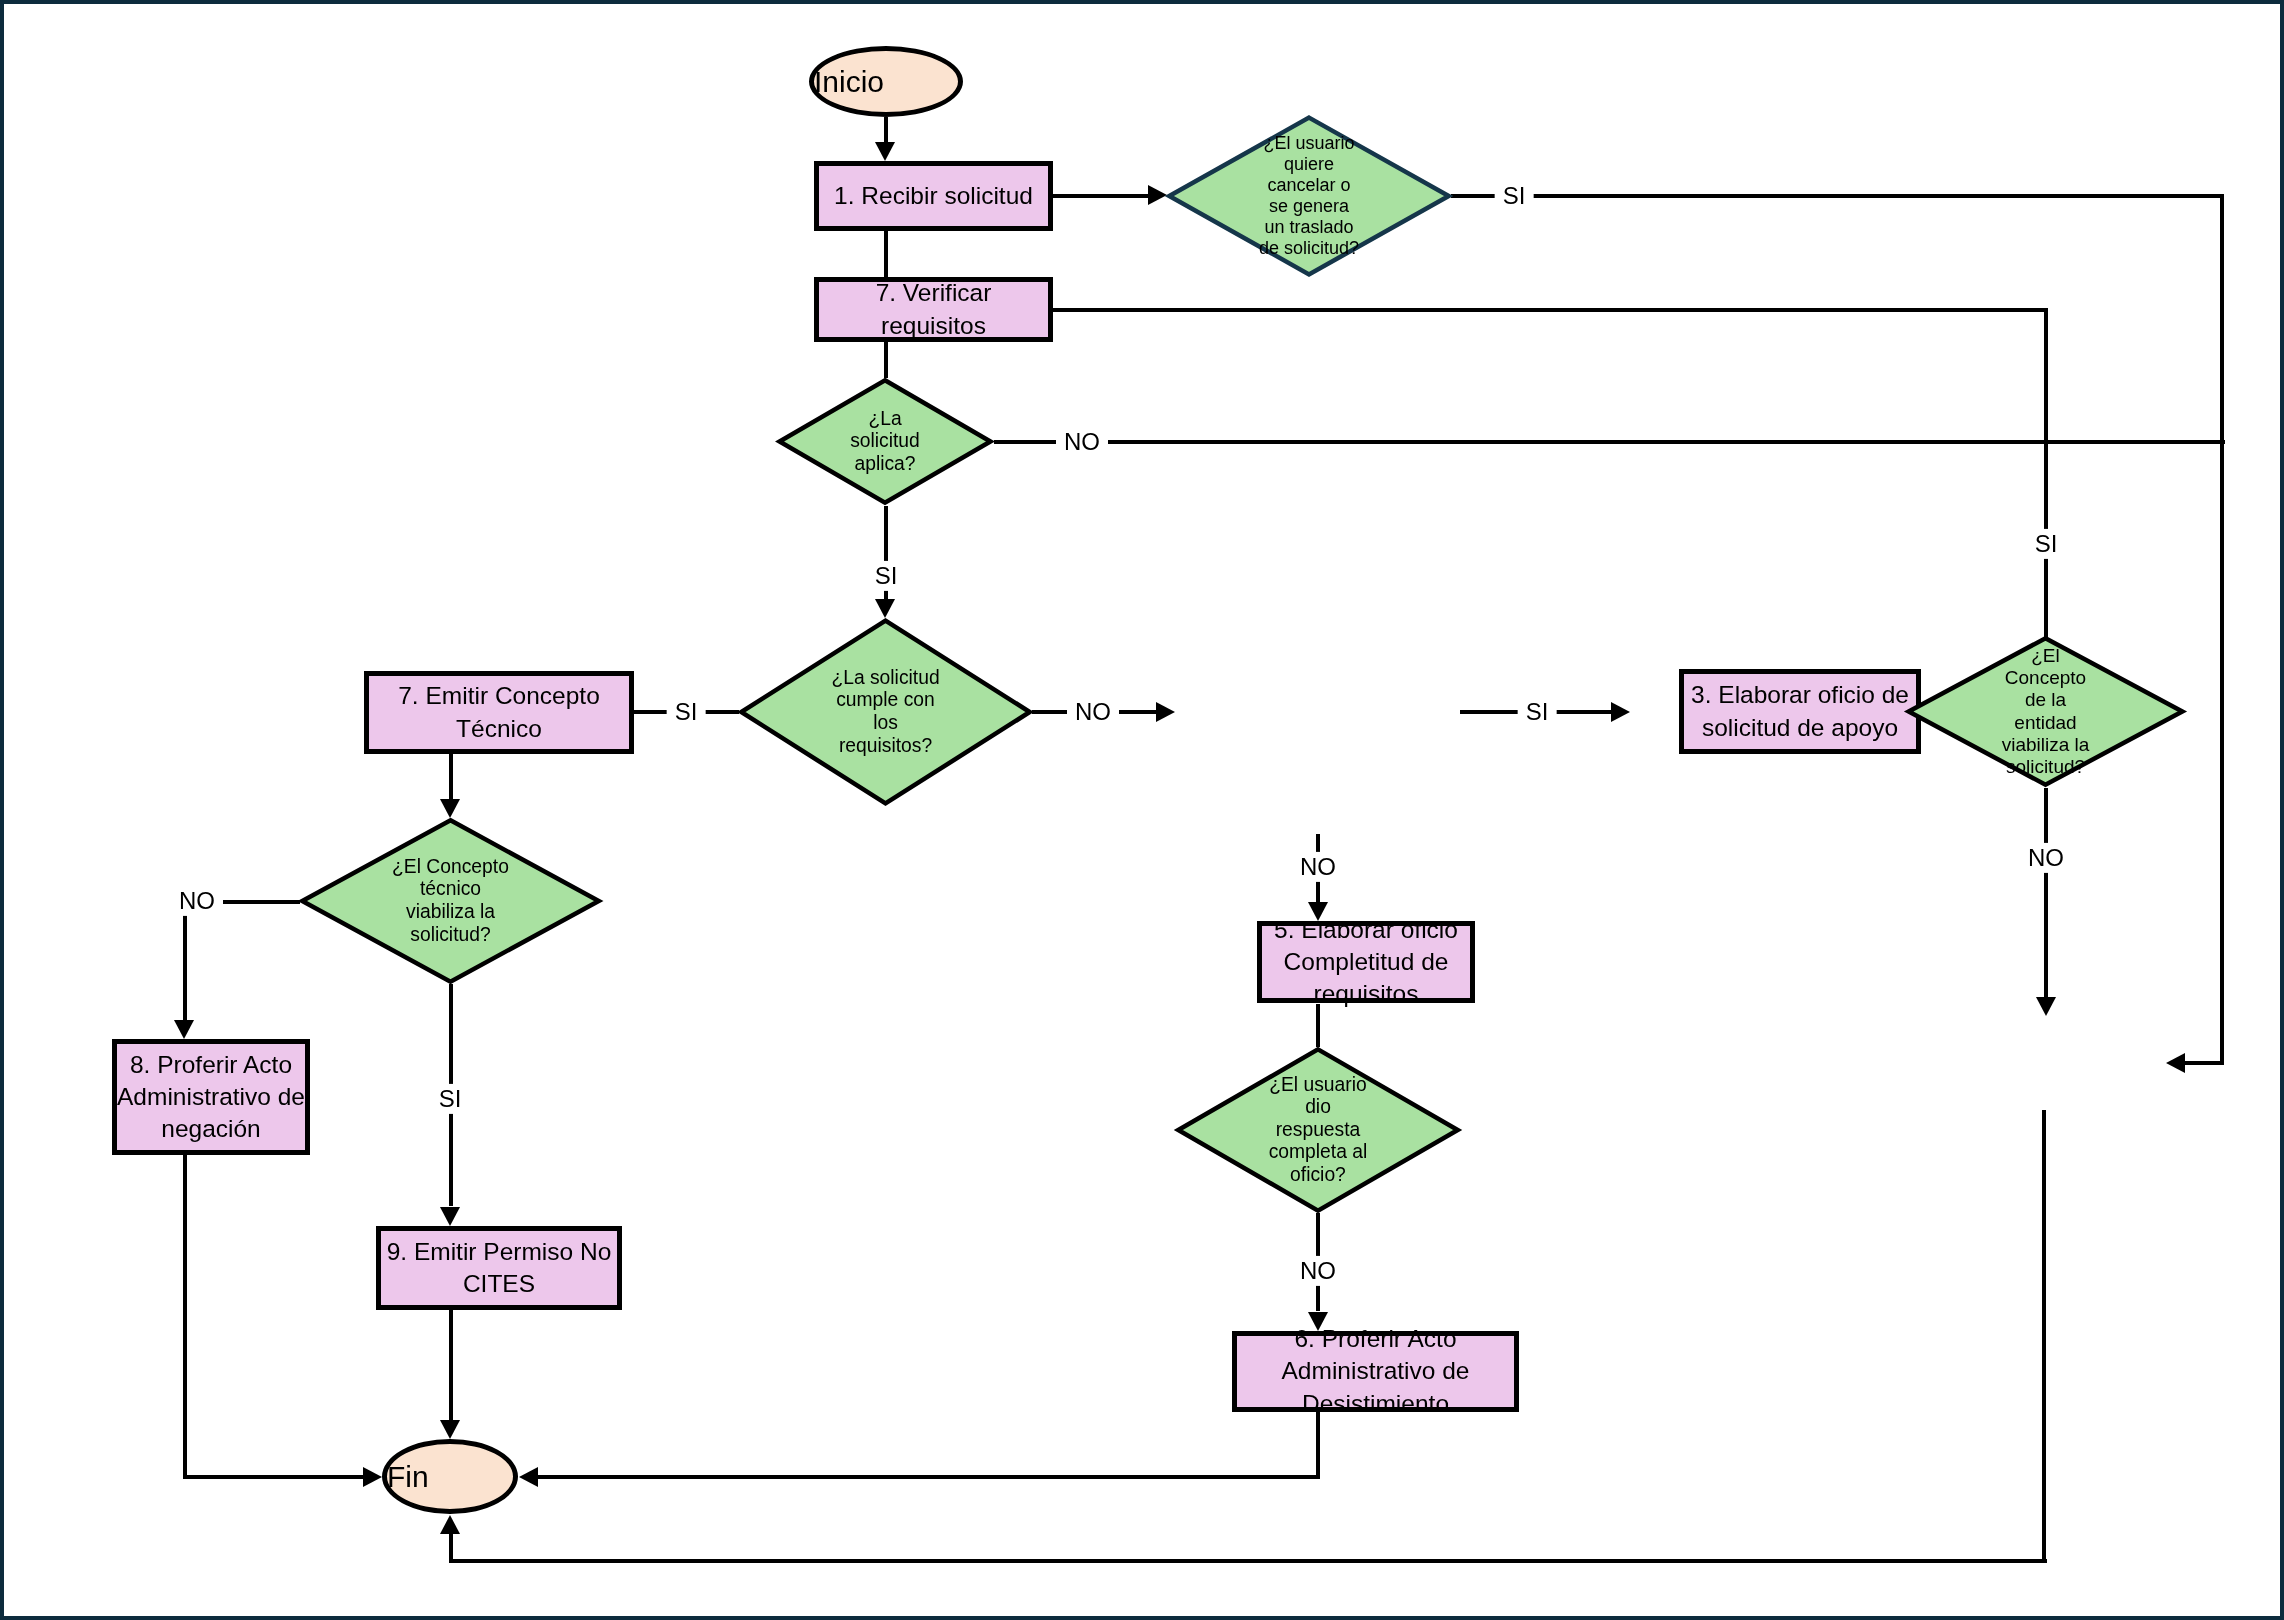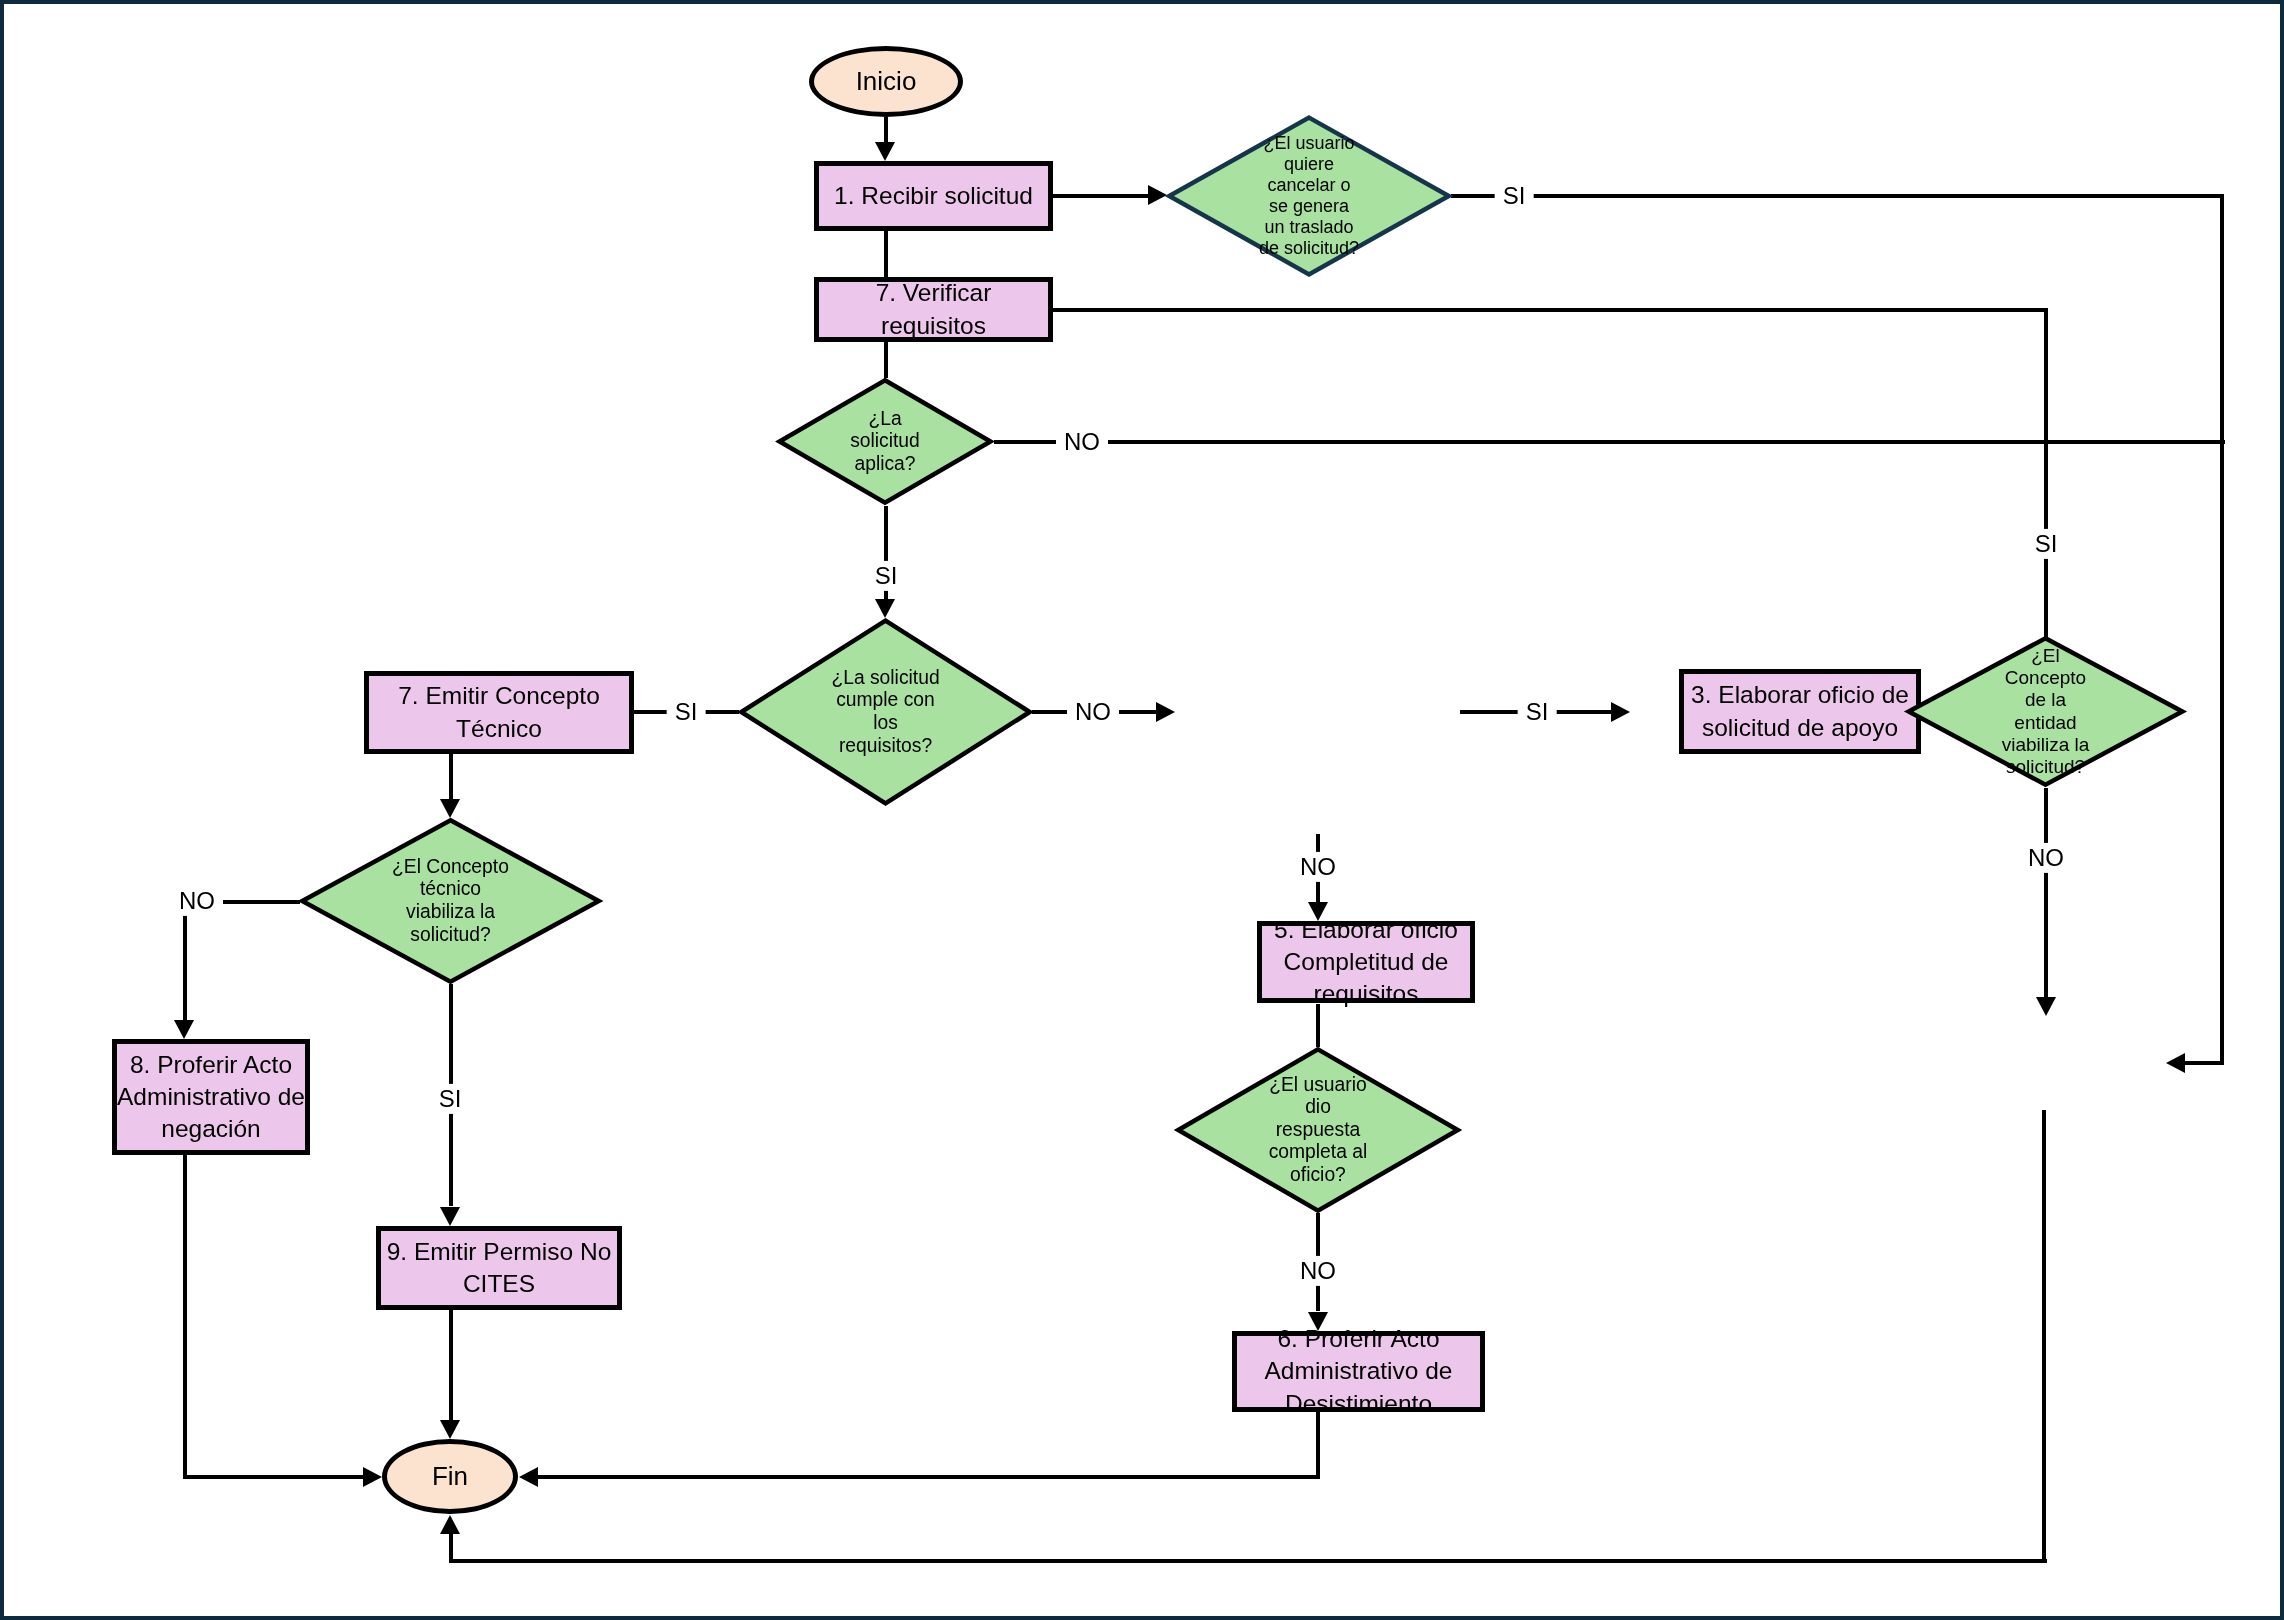--- a/index.html
+++ b/index.html
@@ -15,21 +15,21 @@
   .ar{position:absolute;width:0;height:0;border-style:solid;border-color:transparent;}
   .ar-d{border-width:19.3px 10.2px 0 10.2px;border-top-color:var(--line);}
   .ar-u{border-width:0 10.2px 19.3px 10.2px;border-bottom-color:var(--line);}
   .ar-l{border-width:10.2px 19.3px 10.2px 0;border-right-color:var(--line);}
   .ar-r{border-width:10.2px 0 10.2px 19.3px;border-left-color:var(--line);}
   .proc{position:absolute;box-sizing:border-box;border:5.1px solid var(--line);
     background:var(--process-fill);display:flex;align-items:center;justify-content:center;
     text-align:center;font-size:24.5px;line-height:1.32;white-space:pre-line;margin-left:48px;}
   .term{position:absolute;box-sizing:border-box;border:5.1px solid var(--line);
     background:var(--terminal-fill);border-radius:50%;display:flex;align-items:center;
-    justify-content:center;font-size:26px;}
+    justify-content:flex-start;font-size:30px;}
   .dec{position:absolute;}
   .dec svg{position:absolute;left:0;top:0;overflow:visible;display:block;}
   .dec polygon{fill:var(--decision-fill);stroke:var(--line);stroke-width:8;stroke-miterlimit:10;}
   .dec.navy polygon{stroke:var(--decision1-stroke);}
   .dtext{position:absolute;inset:0;display:flex;align-items:center;justify-content:center;
     text-align:center;white-space:pre-line;font-size:19.3px;line-height:1.17;}
   .elbl{position:absolute;transform:translate(-50%,-50%);background:#fff;
     padding:1.1px 8px;font-size:24px;}
 </style>
 </head>
@@ -105,21 +105,21 @@
   </div>
   <div class="proc" style="left:1627px;top:665px;width:242px;height:85px">
     <span>3. Elaborar oficio de
 solicitud de apoyo</span>
   </div>
   <div class="proc" style="left:1205px;top:917px;width:218px;height:82px">
     <span>5. Elaborar oficio
 Completitud de
 requisitos</span>
   </div>
-  <div class="proc" style="left:1180px;top:1327px;width:253px;height:81px">
+  <div class="proc" style="left:1180px;top:1327px;width:287px;height:81px">
     <span>6. Proferir Acto
 Administrativo de
 Desistimiento</span>
   </div>
   <div class="proc" style="left:312px;top:667px;width:270px;height:83px">
     <span>7. Emitir Concepto
 Técnico</span>
   </div>
   <div class="proc" style="left:60px;top:1035px;width:198px;height:116px">
     <span>8. Proferir Acto

